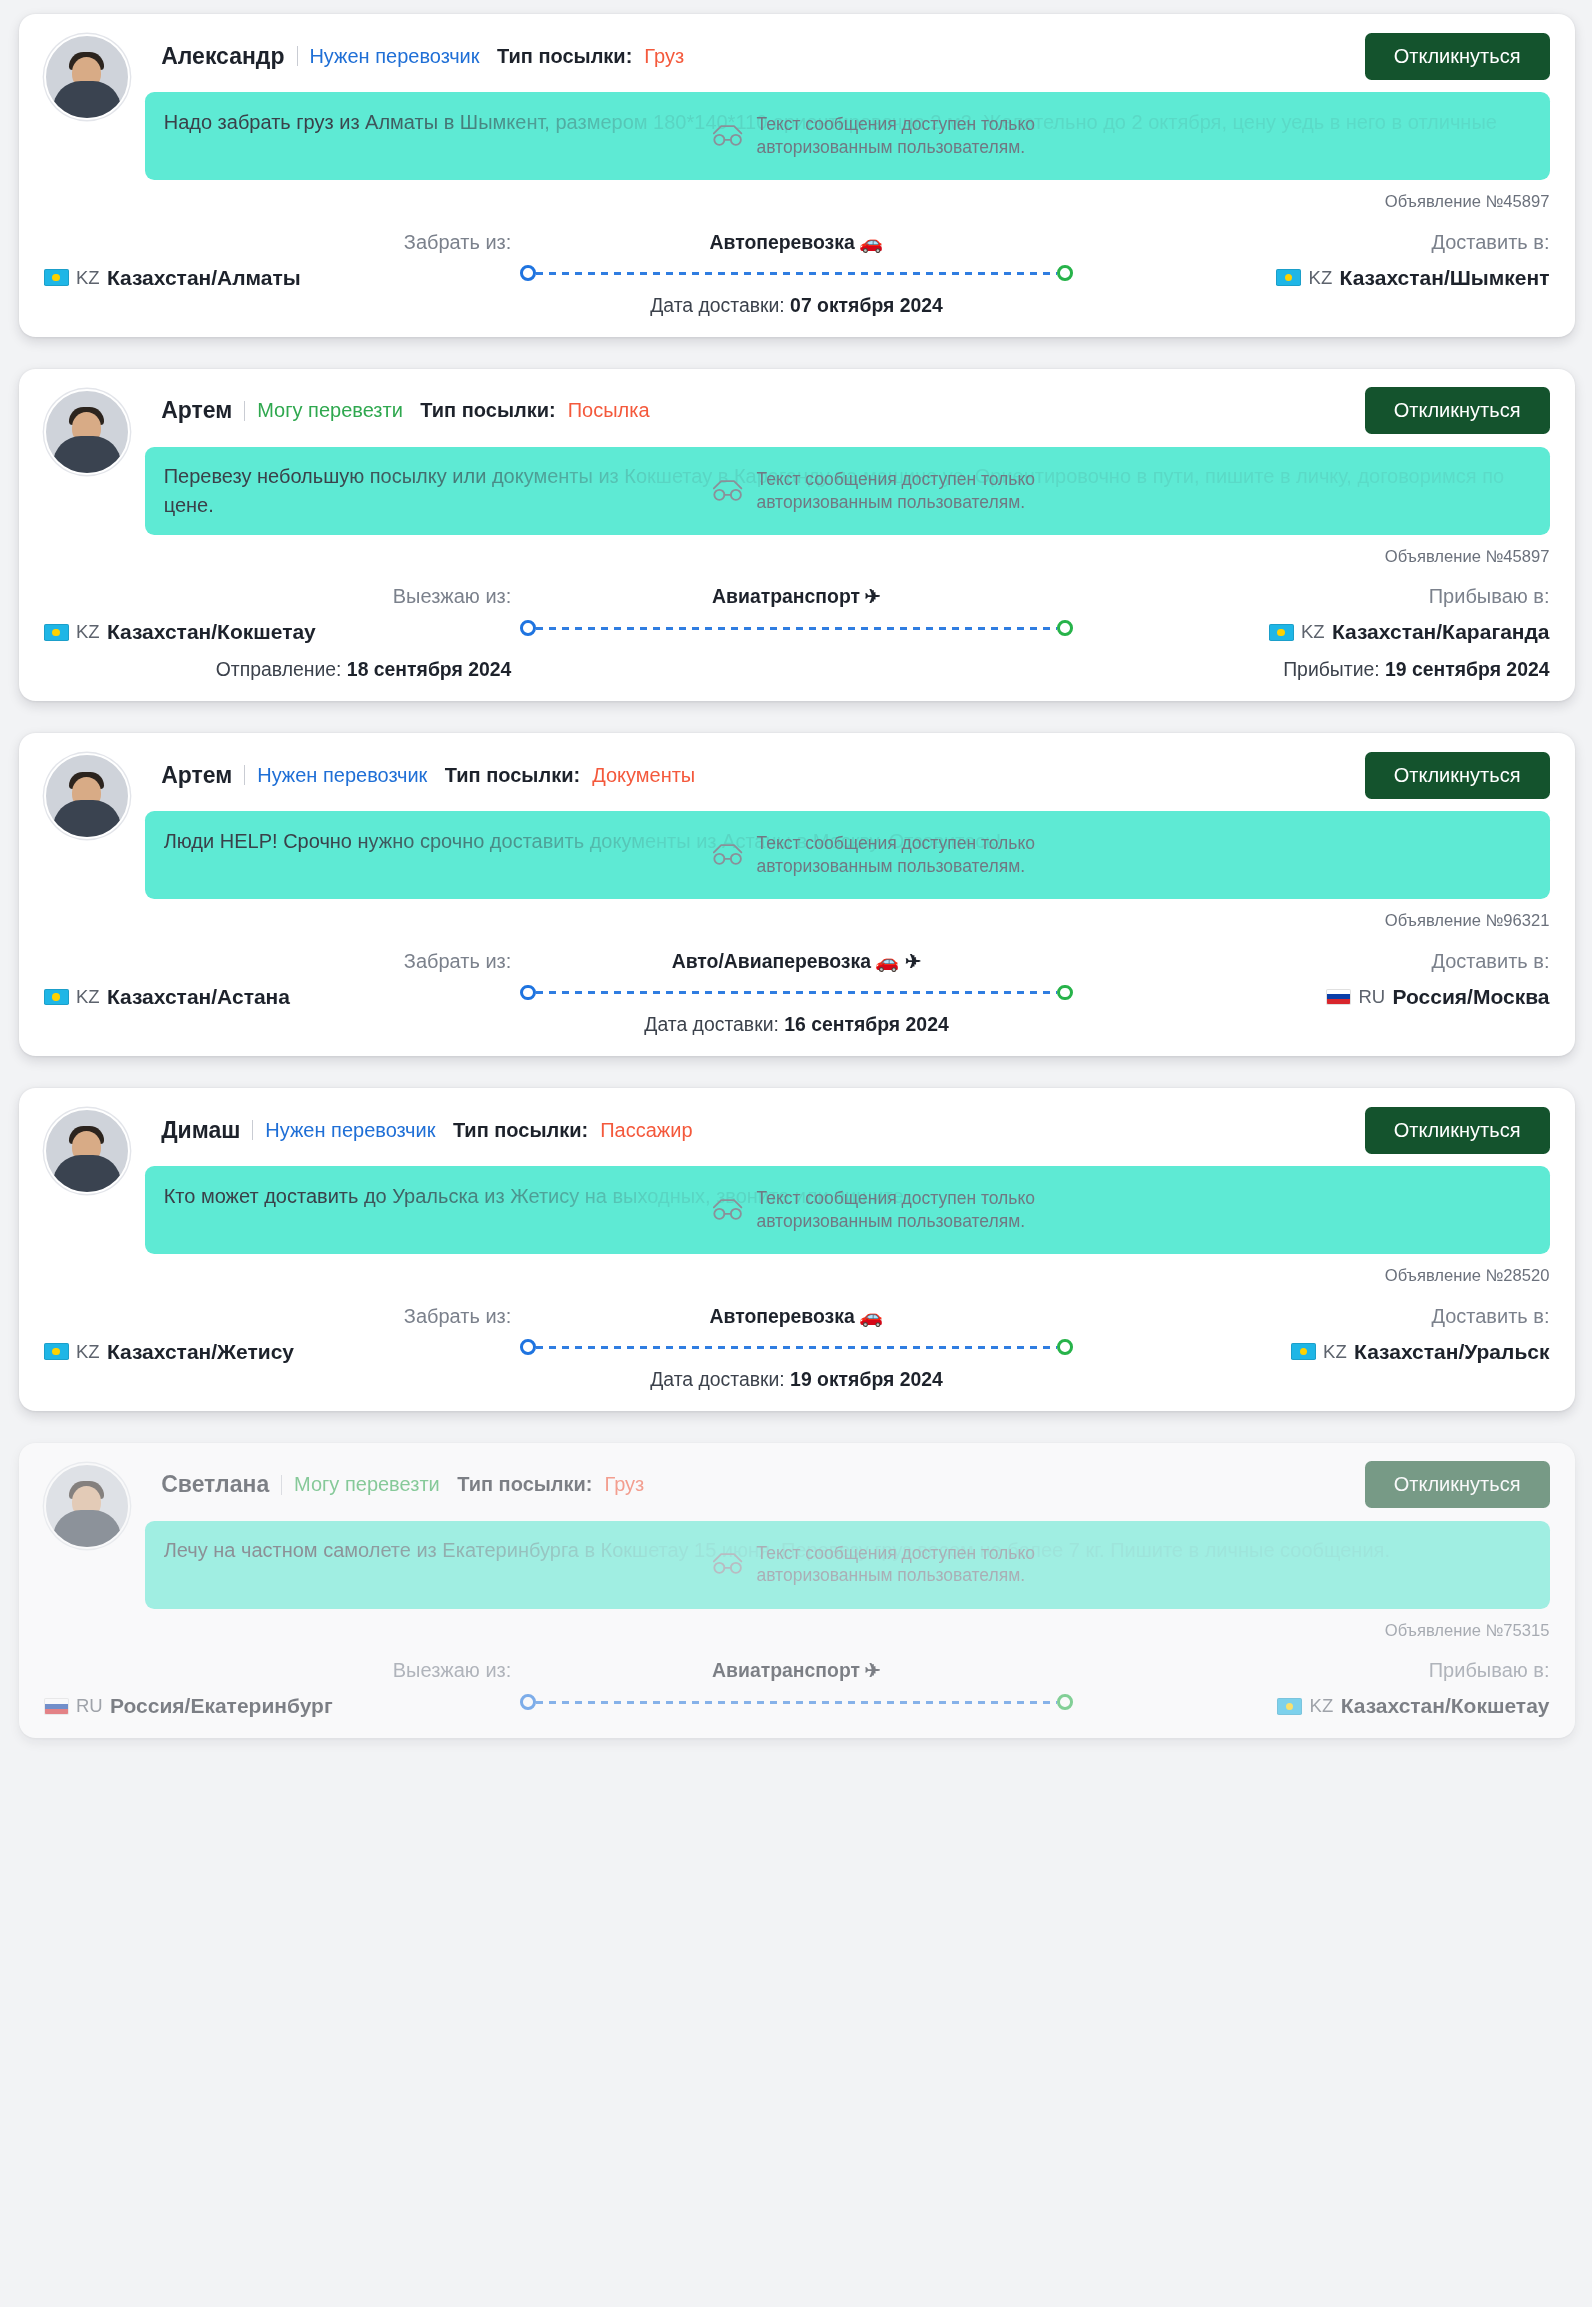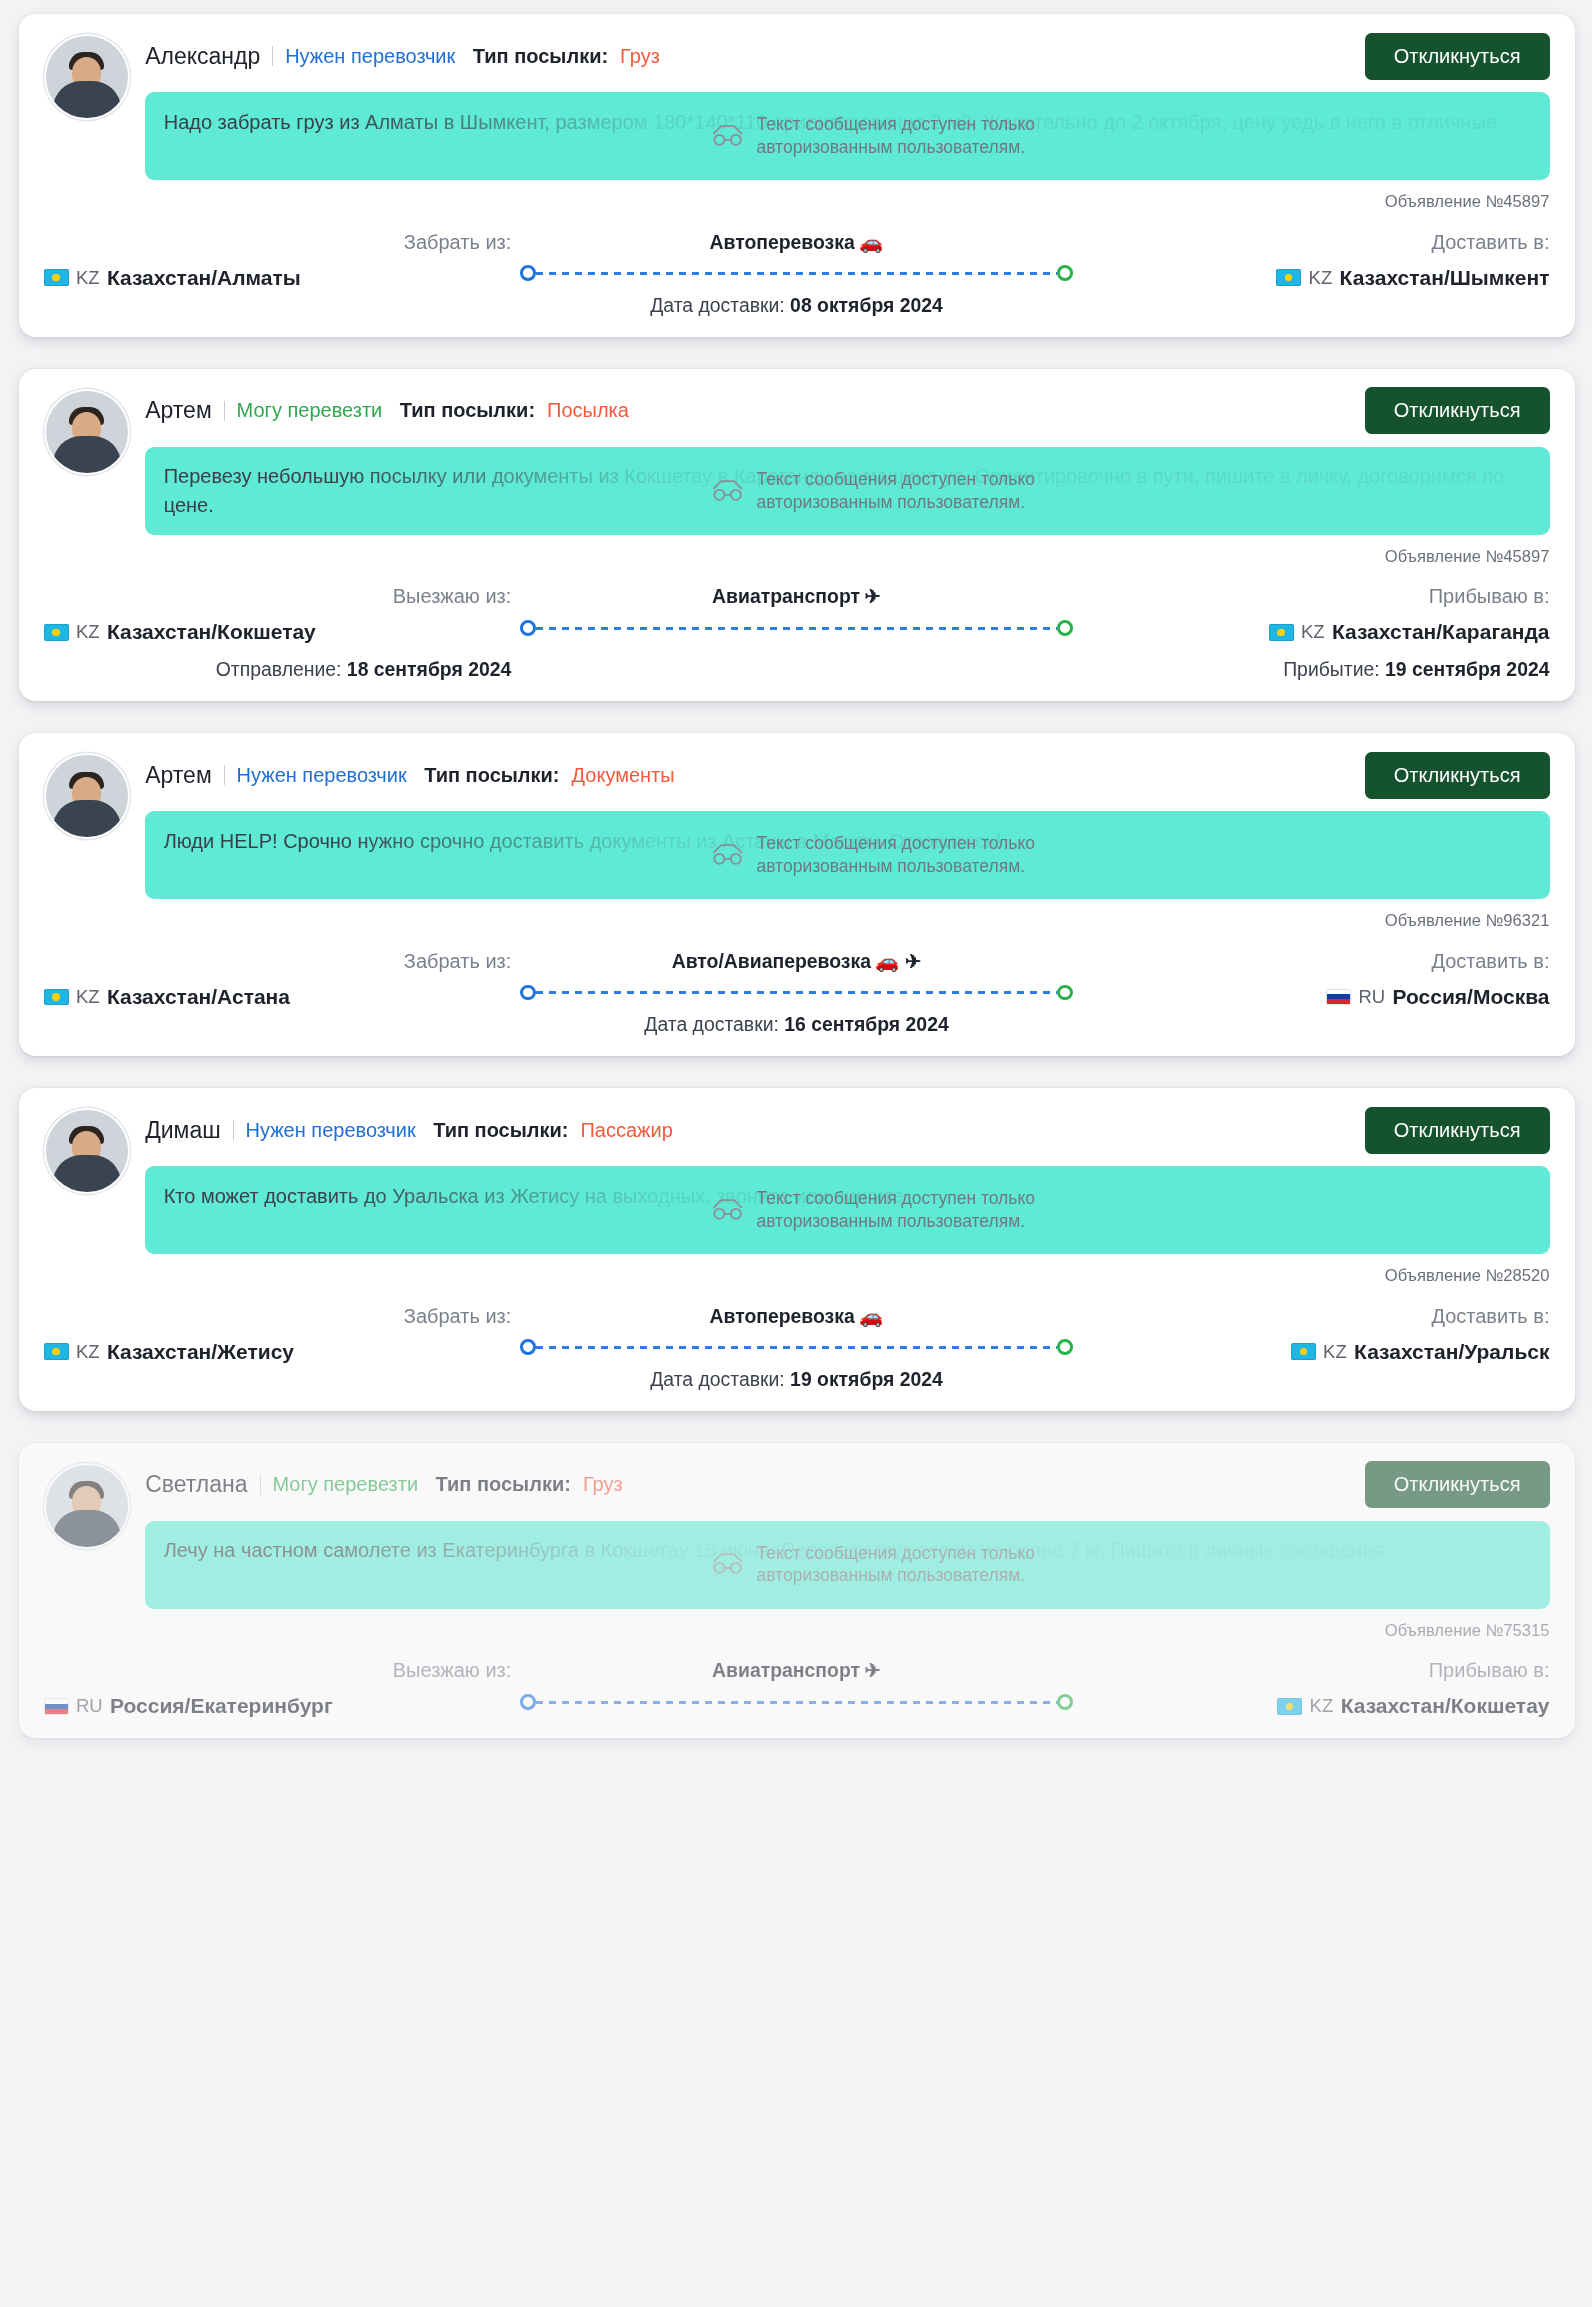--- a/index.html
+++ b/index.html
@@ -73,23 +73,24 @@
   }
   .name-row {
     display: flex;
     align-items: center;
     gap: 12px;
     height: 44px;
     flex-wrap: nowrap;
   }
   .user-name {
     font-size: 23px;
-    font-weight: normal;
+    font-weight: bold;
     color: #1d222b;
     white-space: nowrap;
+    margin-left: 16px;
   }
   .divider-v {
     width: 0.9px;
     height: 20px;
     background: #c9ccd3;
     flex: 0 0 0.9px;
   }
   .role {
     font-size: 20px;
     white-space: nowrap;
@@ -321,21 +322,21 @@
         <div class="transport">
           <span>Автоперевозка</span><span class="t-ico">🚗</span>
         </div>
         <div class="line-wrap">
           <span class="line-dash"></span>
           <span class="dot start"></span>
           <span class="dot end"></span>
         </div>
         <div class="date-line center-date">
           <span class="lbl">Дата доставки: </span>
-          <span class="val">08 октября 2024</span>
+          <span class="val">07 октября 2024</span>
         </div>
       </div>
 
       <div class="route-col-right">
         <div class="route-caption">Доставить в:</div>
         <div class="place-line">
           <span class="flag kz"></span>
           <span class="cc">KZ</span>
           <span class="city">Казахстан/Шымкент</span>
         </div>

